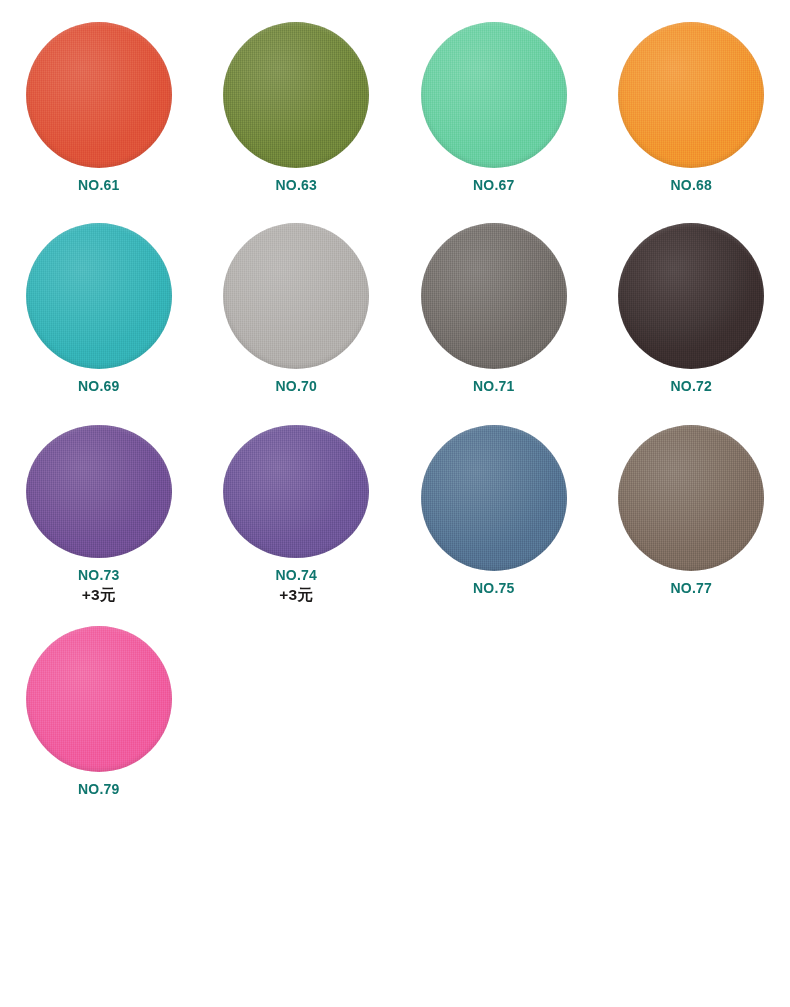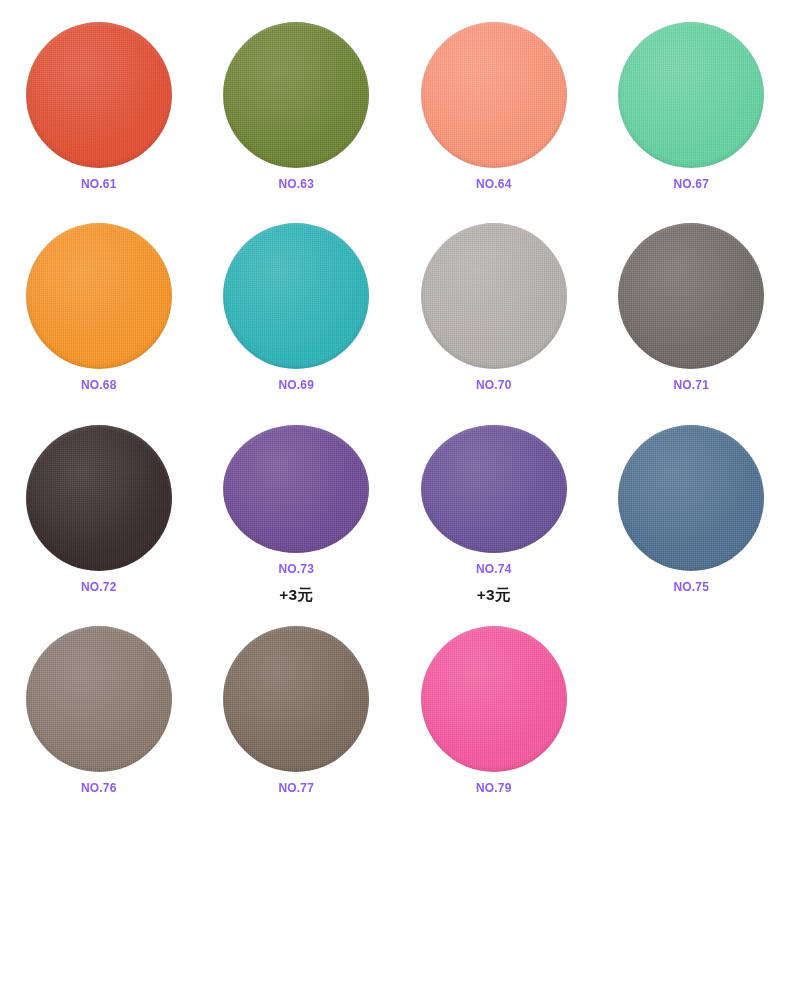--- a/index.html
+++ b/index.html
@@ -84,35 +84,35 @@
   }
 
   .swatch-labels {
     margin-top: 9px;
     text-align: center;
     line-height: 1.18;
   }
 
   .swatch-code {
     display: block;
-    font-size: 12px;
+    font-size: 14px;
     font-weight: 700;
-    color: #8b5cf6;
+    color: #0f766e;
     letter-spacing: 0.2px;
     white-space: nowrap;
   }
 
   .swatch-surcharge {
     display: block;
     font-size: 15.5px;
     font-weight: 700;
     color: #1c1a19;
     letter-spacing: 0.2px;
     white-space: nowrap;
-    margin-top: 10px;
+    margin-top: 2px;
   }
 
   .swatch-surcharge:empty {
     display: none;
   }
 </style>
 </head>
 <body>
 
 <div id="swatch-chart" style="background: rgb(255, 255, 255);">
@@ -128,28 +128,20 @@
       <div class="swatch-cell">
         <div class="swatch-disc-wrap">
           <div class="swatch-disc" style="background-color: rgb(109, 130, 57);"></div>
         </div>
         <div class="swatch-labels">
           <span class="swatch-code">NO.63</span>
         </div>
       </div>
       <div class="swatch-cell">
         <div class="swatch-disc-wrap">
-          <div class="swatch-disc" style="background-color: rgb(247, 147, 120);"></div>
-        </div>
-        <div class="swatch-labels">
-          <span class="swatch-code">NO.64</span>
-        </div>
-      </div>
-      <div class="swatch-cell">
-        <div class="swatch-disc-wrap">
           <div class="swatch-disc" style="background-color: rgb(102, 206, 159);"></div>
         </div>
         <div class="swatch-labels">
           <span class="swatch-code">NO.67</span>
         </div>
       </div>
       <div class="swatch-cell">
         <div class="swatch-disc-wrap">
           <div class="swatch-disc" style="background-color: rgb(241, 146, 46);"></div>
         </div>
@@ -210,28 +202,20 @@
       <div class="swatch-cell">
         <div class="swatch-disc-wrap">
           <div class="swatch-disc" style="background-color: rgb(82, 112, 143);"></div>
         </div>
         <div class="swatch-labels">
           <span class="swatch-code">NO.75</span>
         </div>
       </div>
       <div class="swatch-cell">
         <div class="swatch-disc-wrap">
-          <div class="swatch-disc" style="background-color: rgb(135, 120, 110);"></div>
-        </div>
-        <div class="swatch-labels">
-          <span class="swatch-code">NO.76</span>
-        </div>
-      </div>
-      <div class="swatch-cell">
-        <div class="swatch-disc-wrap">
           <div class="swatch-disc" style="background-color: rgb(122, 106, 94);"></div>
         </div>
         <div class="swatch-labels">
           <span class="swatch-code">NO.77</span>
         </div>
       </div>
       <div class="swatch-cell">
         <div class="swatch-disc-wrap">
           <div class="swatch-disc" style="background-color: rgb(240, 90, 156);"></div>
         </div>

